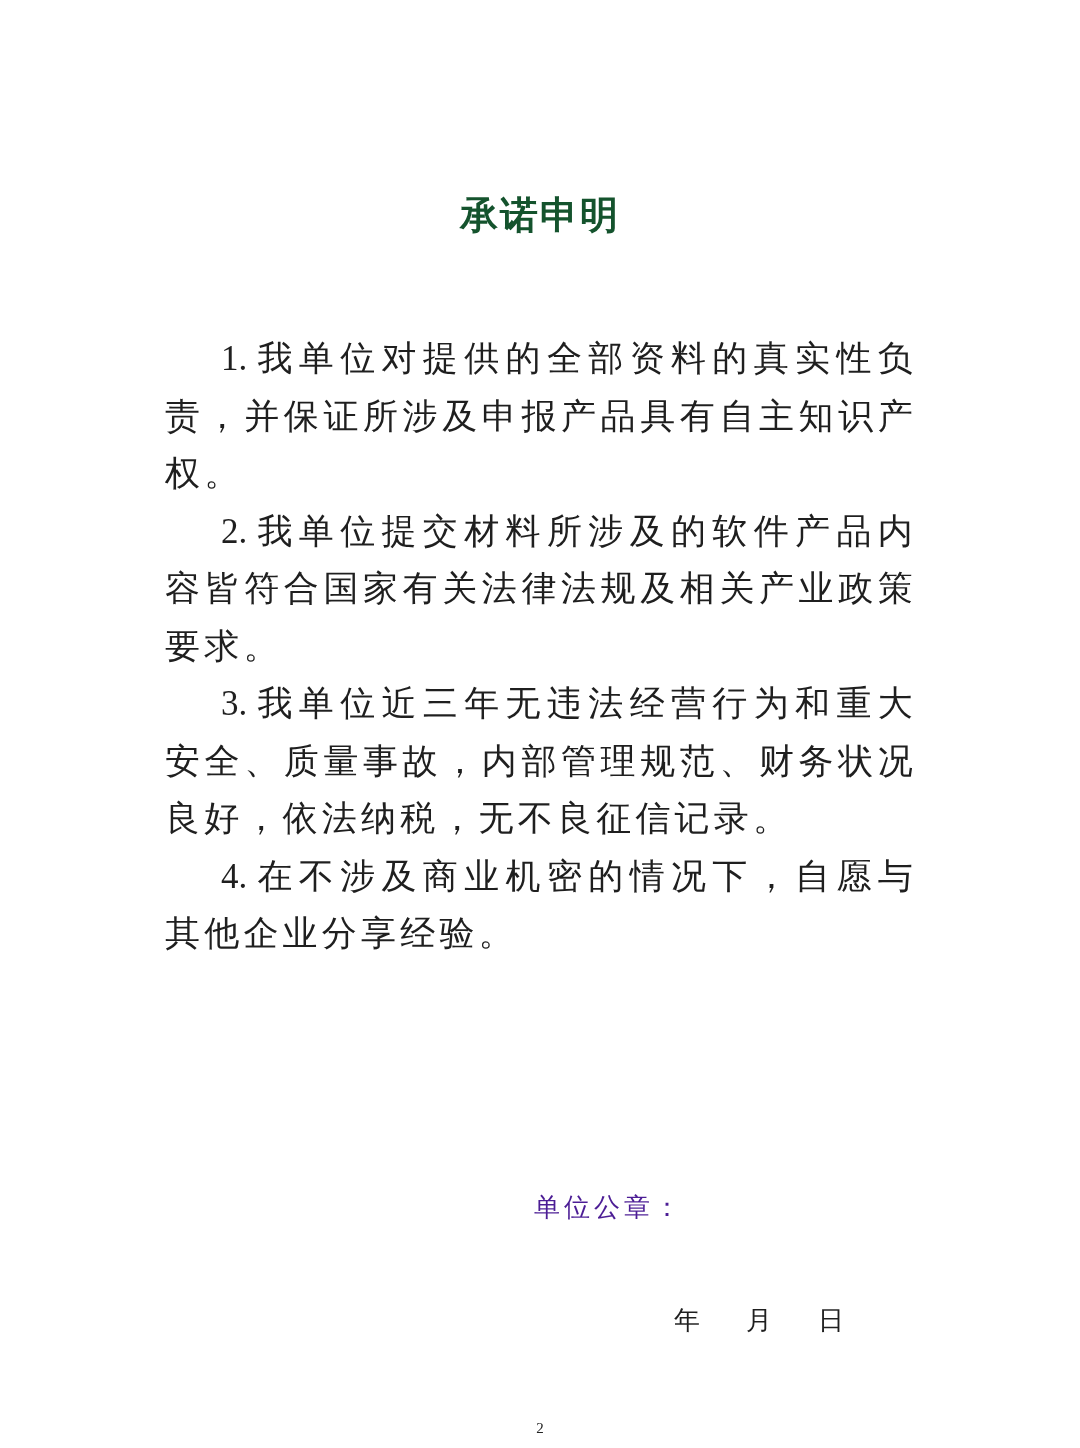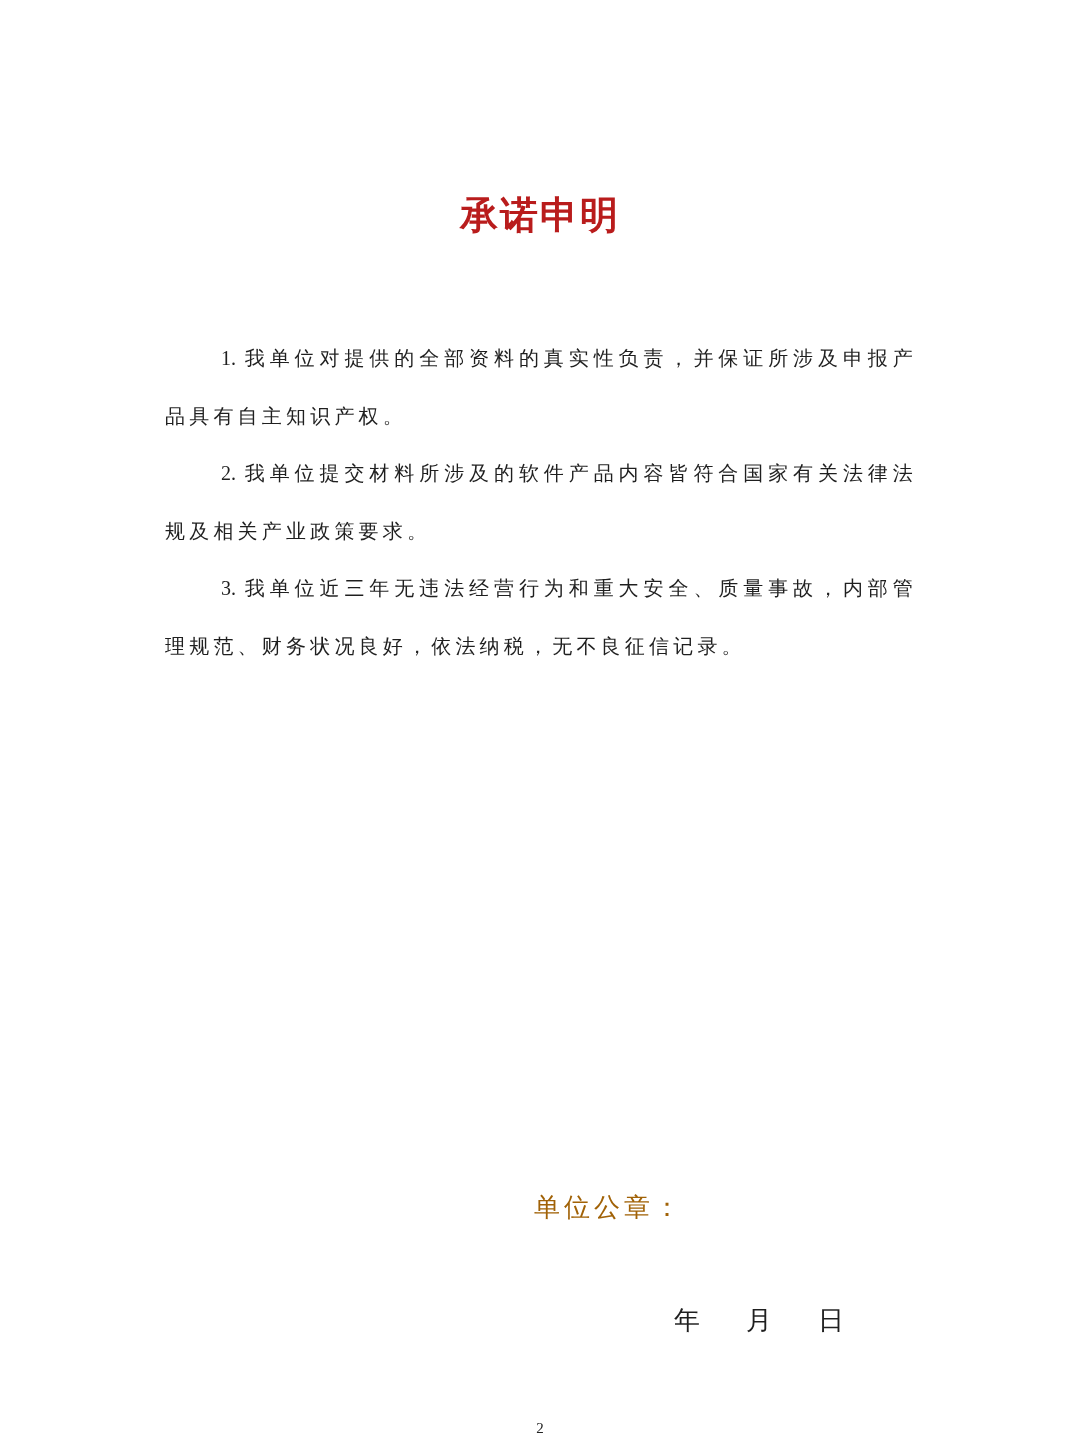--- a/index.html
+++ b/index.html
@@ -25,49 +25,49 @@
     .title {
       position: absolute;
       left: 0;
       top: 190px;
       width: 1080px;
       text-align: center;
       font-family: "DejaVu Sans", "Liberation Sans", sans-serif;
       font-weight: bold;
       font-size: 38px;
       letter-spacing: 2px;
-      color: #b91c1c;
+      color: #14532d;
     }
     .body-text {
       position: absolute;
       left: 165px;
       top: 330px;
       width: 752px;
-      font-size: 20px;
+      font-size: 35px;
       line-height: 57.5px;
       letter-spacing: 4.2px;
       text-align: justify;
       color: #1f1f1f;
     }
     .para {
       margin: 0;
       text-indent: 56px;
     }
     .para .num {
       font-family: "Liberation Serif", "DejaVu Serif", serif;
       letter-spacing: 0;
       margin-right: 8px;
     }
     .seal {
       position: absolute;
       left: 534px;
       top: 1190px;
       font-size: 26px;
       letter-spacing: 4px;
-      color: #a16207;
+      color: #4c1d95;
     }
     .date {
       position: absolute;
       left: 674px;
       top: 1303px;
       font-size: 26px;
       color: #1f1f1f;
       display: flex;
       gap: 46px;
     }
@@ -86,20 +86,21 @@
 <body>
 
 <div class="page">
 
   <div class="title">承诺申明</div>
 
   <div class="body-text">
     <p class="para"><span class="num">1.</span><span>我单位对提供的全部资料的真实性负责，并保证所涉及申报产品具有自主知识产权。</span></p>
     <p class="para"><span class="num">2.</span><span>我单位提交材料所涉及的软件产品内容皆符合国家有关法律法规及相关产业政策要求。</span></p>
     <p class="para"><span class="num">3.</span><span>我单位近三年无违法经营行为和重大安全、质量事故，内部管理规范、财务状况良好，依法纳税，无不良征信记录。</span></p>
+    <p class="para"><span class="num">4.</span><span>在不涉及商业机密的情况下，自愿与其他企业分享经验。</span></p>
   </div>
 
   <div class="seal">单位公章：</div>
 
   <div class="date">
     <span>年</span>
     <span>月</span>
     <span>日</span>
   </div>
 

